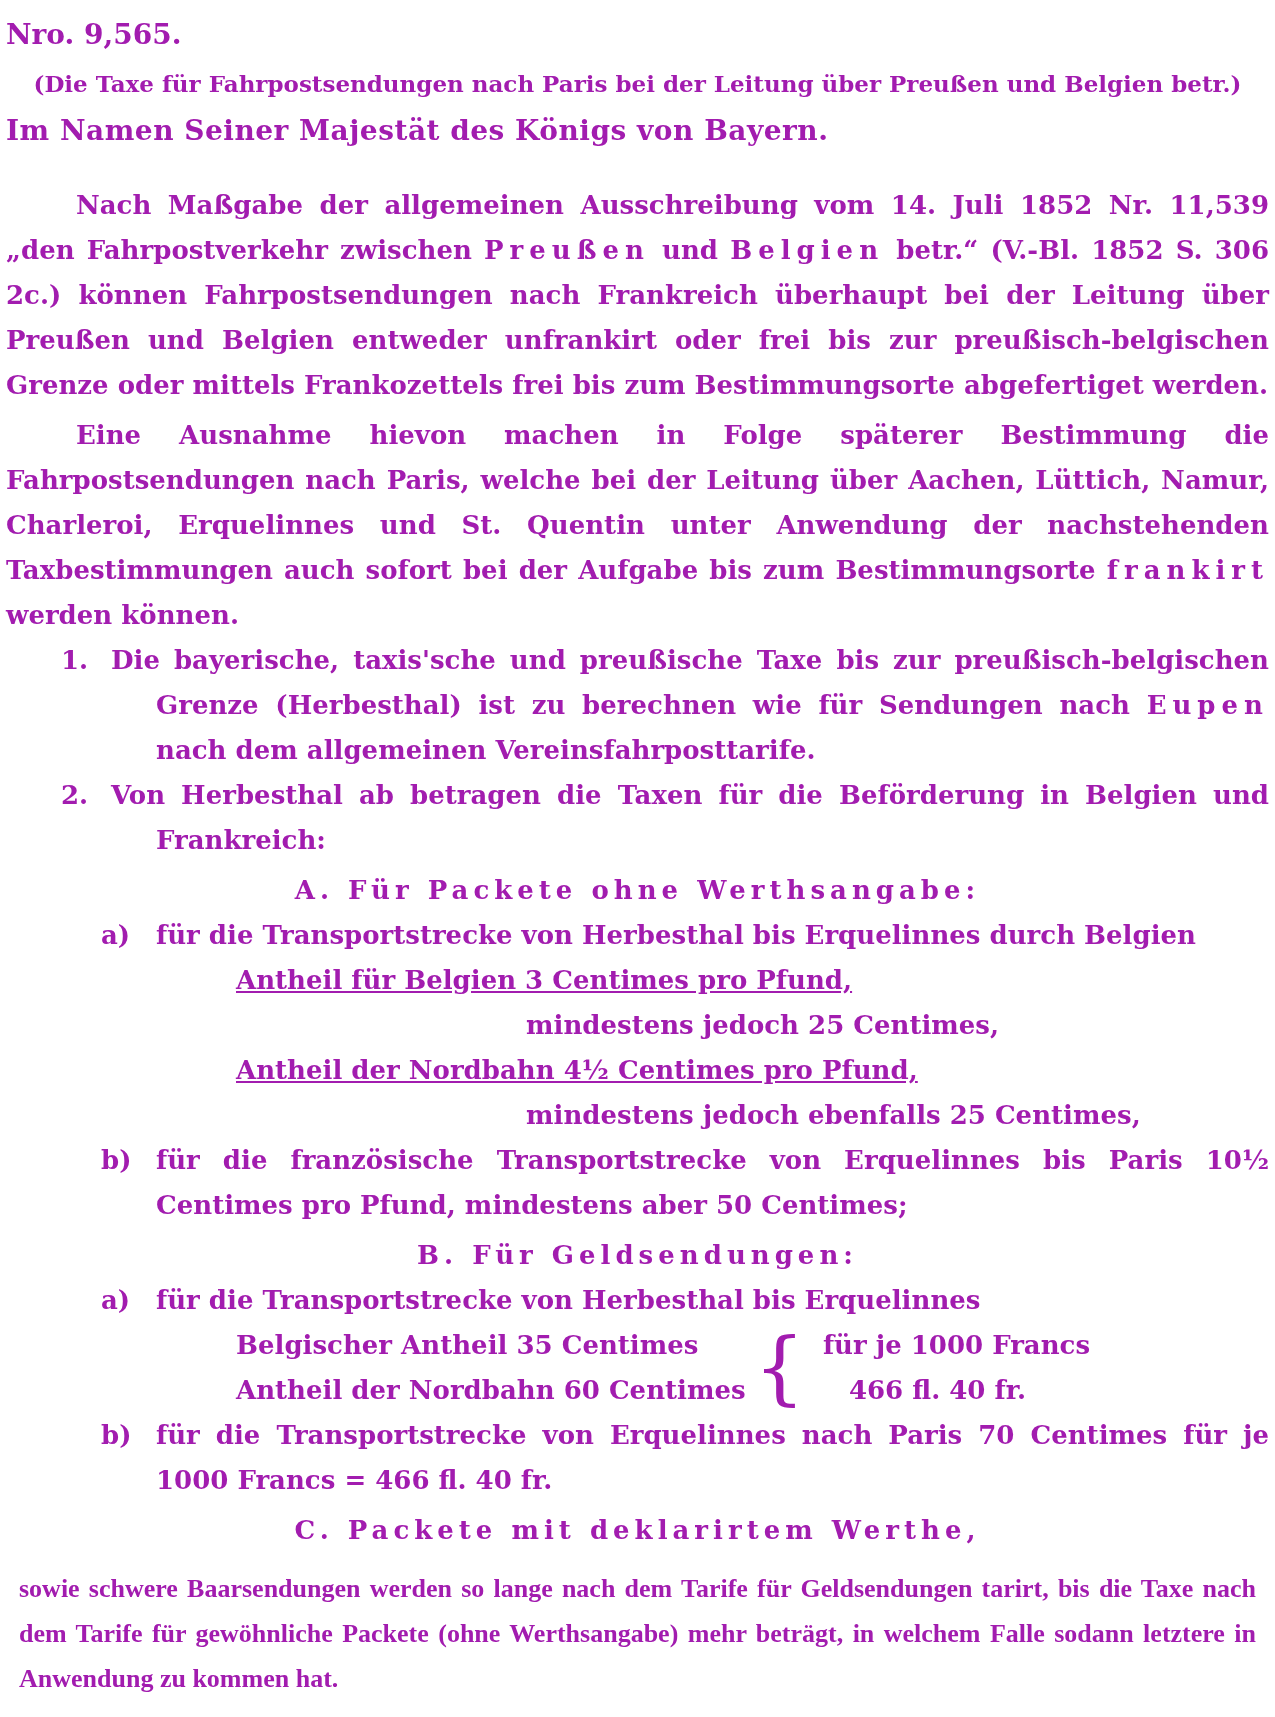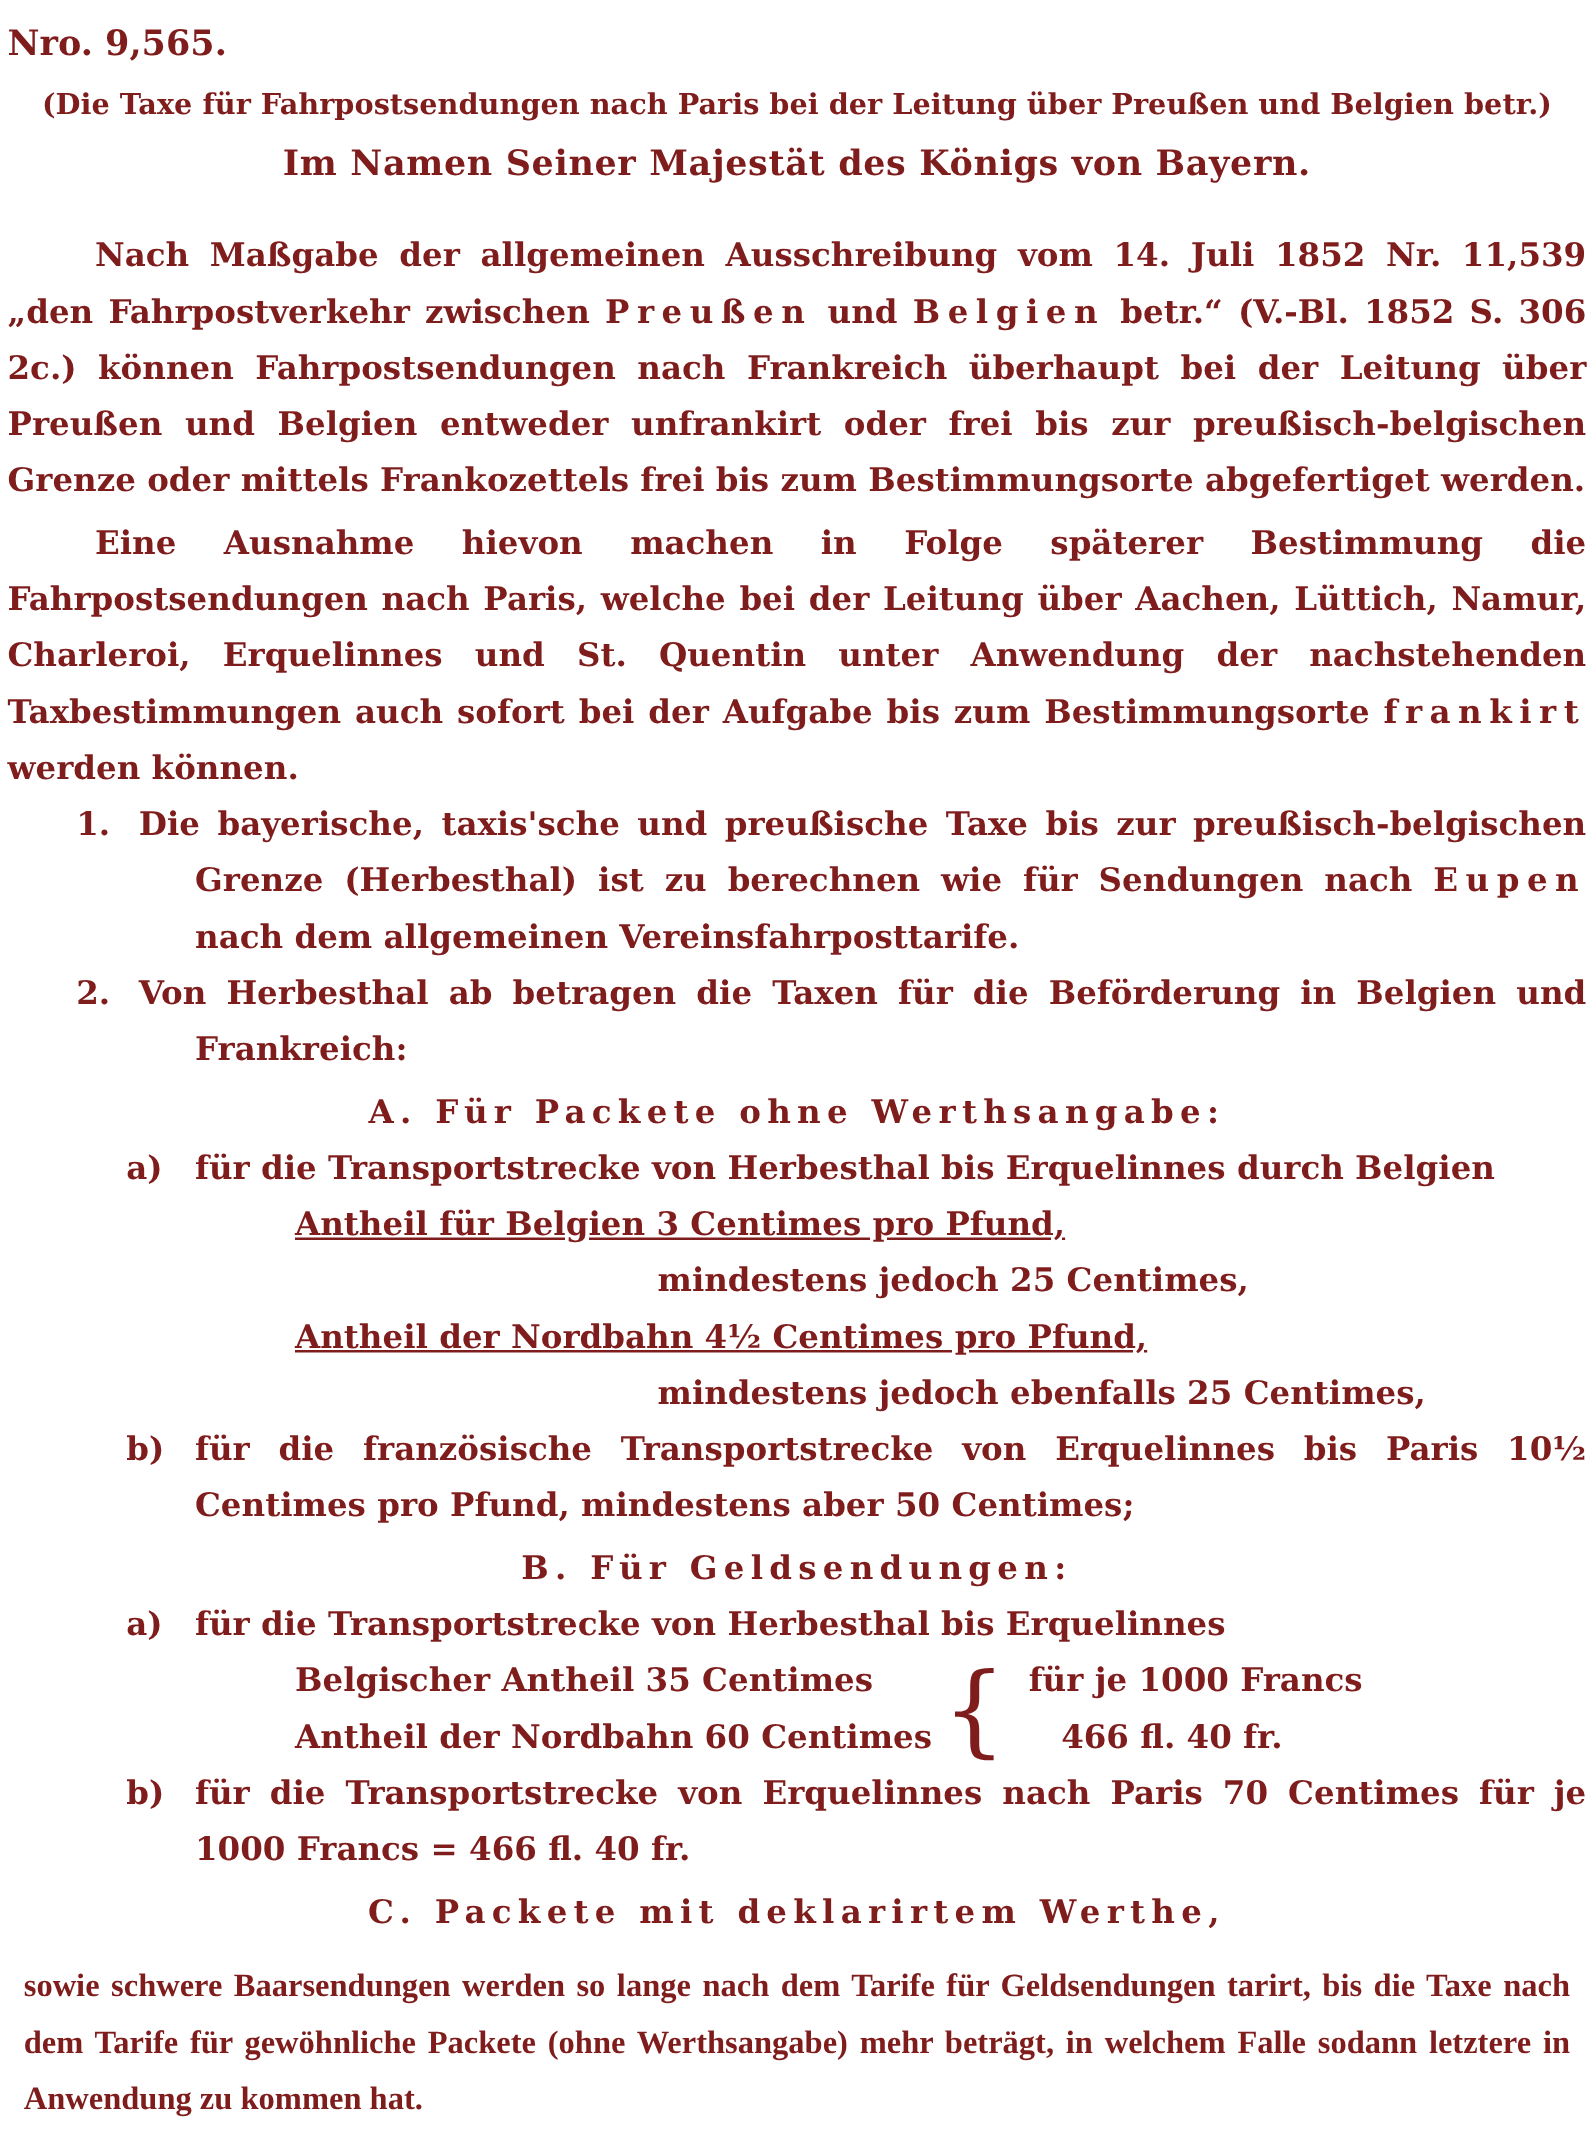--- a/index.html
+++ b/index.html
@@ -6,26 +6,26 @@
   .page{
     position:relative;
     width:1275px;height:1717px;
     box-sizing:border-box;
     background:#ffffff;
     padding:12px 6px 0 6px;
     font-family:"DejaVu Serif","Liberation Serif",serif;
     font-weight:700;
     font-size:26px;
     line-height:45px;
-    color:#7f1d1d;
+    color:#a21caf;
     overflow:hidden;
   }
   .nro{font-size:28px;}
   .subtitle{text-align:center;font-size:23px;margin-top:4px;}
-  .title{text-align:center;font-size:28px;letter-spacing:0.5px;margin-top:2px;}
+  .title{text-align:left;font-size:28px;letter-spacing:0.5px;margin-top:2px;}
   .para{margin:0;text-align:justify;text-indent:70px;}
   .mt-lg{margin-top:30px;}
   .mt-sm{margin-top:5px;}
   .sp{letter-spacing:6px;}
   
   .num-item{margin:0 0 0 150px;text-indent:-95px;text-align:justify;}
   .num-item .num{display:inline-block;width:50px;text-indent:0;}
   
   .sub-item{margin:0 0 0 150px;text-indent:-55px;text-align:justify;}
   .sub-item .num{display:inline-block;width:55px;text-indent:0;}

